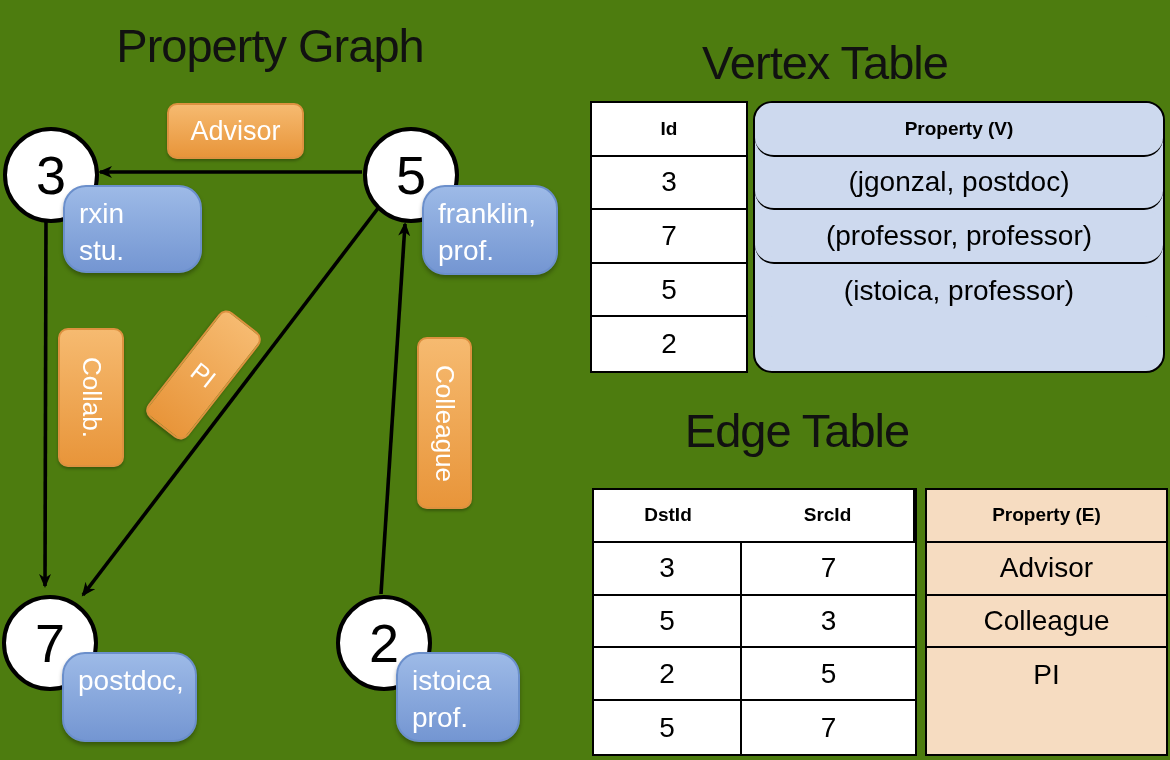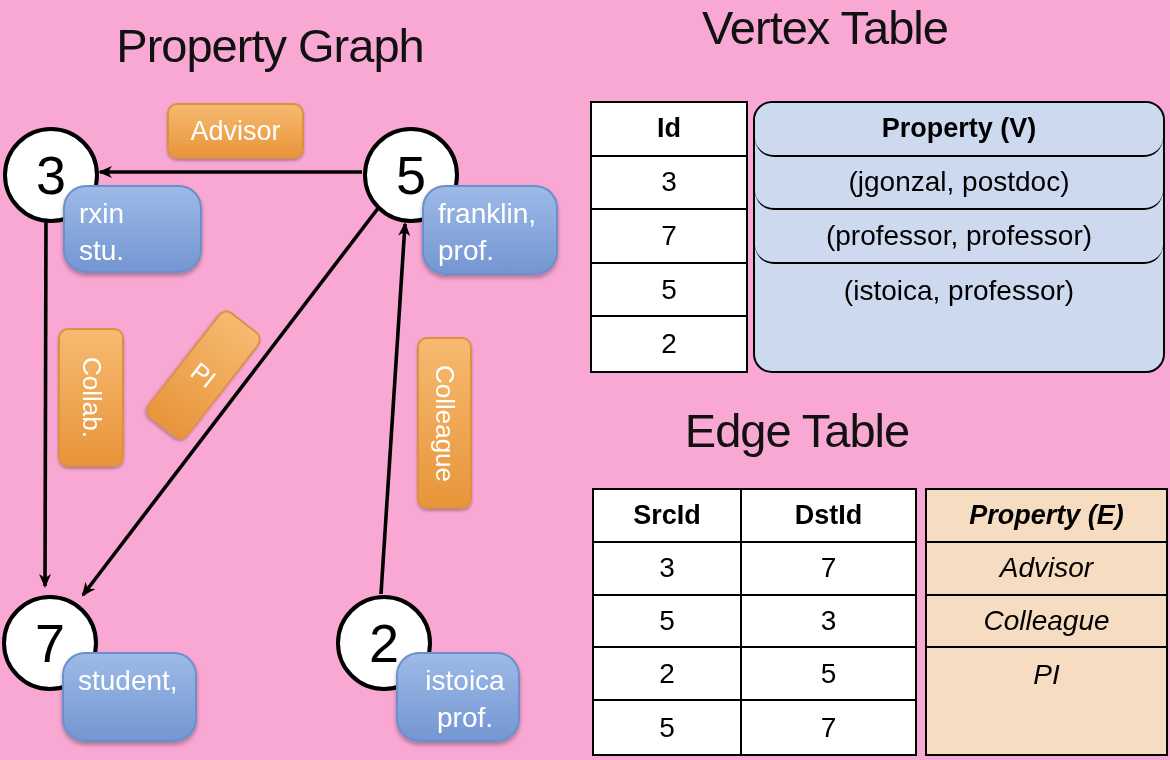--- a/index.html
+++ b/index.html
@@ -1,16 +1,16 @@
 <!DOCTYPE html>
 <html><head>
 <meta charset="utf-8">
 <style>
   html,body{margin:0;padding:0;background:#fff;}
-  .canvas{position:relative;width:1170px;height:760px;background:#f9a8d4;overflow:hidden;
+  .canvas{position:relative;width:1170px;height:760px;background:#4d7c0f;overflow:hidden;
           font-family:"Liberation Sans",sans-serif;color:#000;}
   .title{position:absolute;text-align:center;font-size:47px;font-weight:400;
          letter-spacing:-1px;color:#111;}
   
   .edges-svg{position:absolute;left:0;top:0;z-index:1;}
   .gnode{position:absolute;width:88px;height:88px;border:4px solid #000;border-radius:50%;
          background:#fff;z-index:2;display:flex;align-items:center;justify-content:center;
          font-size:54px;font-weight:300;}
   .elabel{position:absolute;z-index:3;display:flex;align-items:center;justify-content:center;
           color:#fff;background:linear-gradient(#f6ba70,#e8953a);
@@ -21,24 +21,24 @@
   .elabel.pi{font-size:25px;}
   .vprop{position:absolute;z-index:4;color:#fff;background:linear-gradient(#9dbae7,#7496d2);
          border:2px solid #6b8fcb;border-radius:23px;box-shadow:0 3px 4px rgba(0,0,0,.3);
          font-size:28px;line-height:1.32;padding:9px 0 0 14px;box-sizing:border-box;}
   
   .tbox{position:absolute;border:2px solid #000;box-sizing:border-box;background:#fff;
         display:grid;z-index:2;}
   .tcell{display:flex;align-items:center;justify-content:center;font-size:28px;
          border-bottom:2px solid #000;}
   .tcell.last{border-bottom:none;}
-  .tcell.hdr{font-weight:bold;font-size:27px;}
+  .tcell.hdr{font-weight:bold;font-size:19px;}
   .tcell.colsep{border-right:2px solid #000;}
   .bg-blue{background:#cdd9ee;border-radius:19px;}
-  .bg-tan{background:#f6dcc1;font-style:italic;}
+  .bg-tan{background:#f6dcc1;}
 </style>
 </head>
 <body>
 
 <div class="canvas">
 
   <div class="title" style="left:0;top:18px;width:540px;">Property Graph</div>
 
   <svg class="edges-svg" width="560" height="760" viewBox="0 0 560 760">
     <defs>
@@ -80,49 +80,49 @@
 
   <div class="vprop" style="left:63px;top:185px;width:139px;height:88px;">
     <div>rxin</div>
     <div>stu.</div>
   </div>
   <div class="vprop" style="left:422px;top:185px;width:136px;height:90px;">
     <div>franklin,</div>
     <div>prof.</div>
   </div>
   <div class="vprop" style="left:62px;top:652px;width:135px;height:90px;">
-    <div>student,</div>
+    <div>postdoc,</div>
   </div>
-  <div class="vprop" style="left:396px;top:652px;width:124px;height:90px;text-align:center;">
+  <div class="vprop" style="left:396px;top:652px;width:124px;height:90px;">
     <div>istoica</div>
     <div>prof.</div>
   </div>
 
-  <div class="title" style="left:560px;top:0;width:530px;">Vertex Table</div>
+  <div class="title" style="left:560px;top:35px;width:530px;">Vertex Table</div>
 
   <div class="tbox" style="left:590px;top:101px;width:158px;height:272px;grid-template-rows:repeat(5,1fr);">
     <div class="tcell hdr">Id</div>
     <div class="tcell">3</div>
     <div class="tcell">7</div>
     <div class="tcell">5</div>
     <div class="tcell last">2</div>
   </div>
 
   <div class="tbox bg-blue" style="left:753px;top:101px;width:412px;height:272px;grid-template-rows:repeat(5,1fr);">
     <div class="tcell hdr bg-blue">Property (V)</div>
     <div class="tcell bg-blue">(jgonzal, postdoc)</div>
     <div class="tcell bg-blue">(professor, professor)</div>
     <div class="tcell last bg-blue">(istoica, professor)</div>
   </div>
 
   <div class="title" style="left:532px;top:403px;width:530px;">Edge Table</div>
 
   <div class="tbox" style="left:592px;top:488px;width:325px;height:268px;grid-template-columns:148px 1fr;grid-template-rows:repeat(5,1fr);">
+    <div class="tcell hdr">DstId</div>
     <div class="tcell hdr colsep">SrcId</div>
-    <div class="tcell hdr">DstId</div>
     <div class="tcell colsep">3</div>
     <div class="tcell">7</div>
     <div class="tcell colsep">5</div>
     <div class="tcell">3</div>
     <div class="tcell colsep">2</div>
     <div class="tcell">5</div>
     <div class="tcell last colsep">5</div>
     <div class="tcell last">7</div>
   </div>
 

